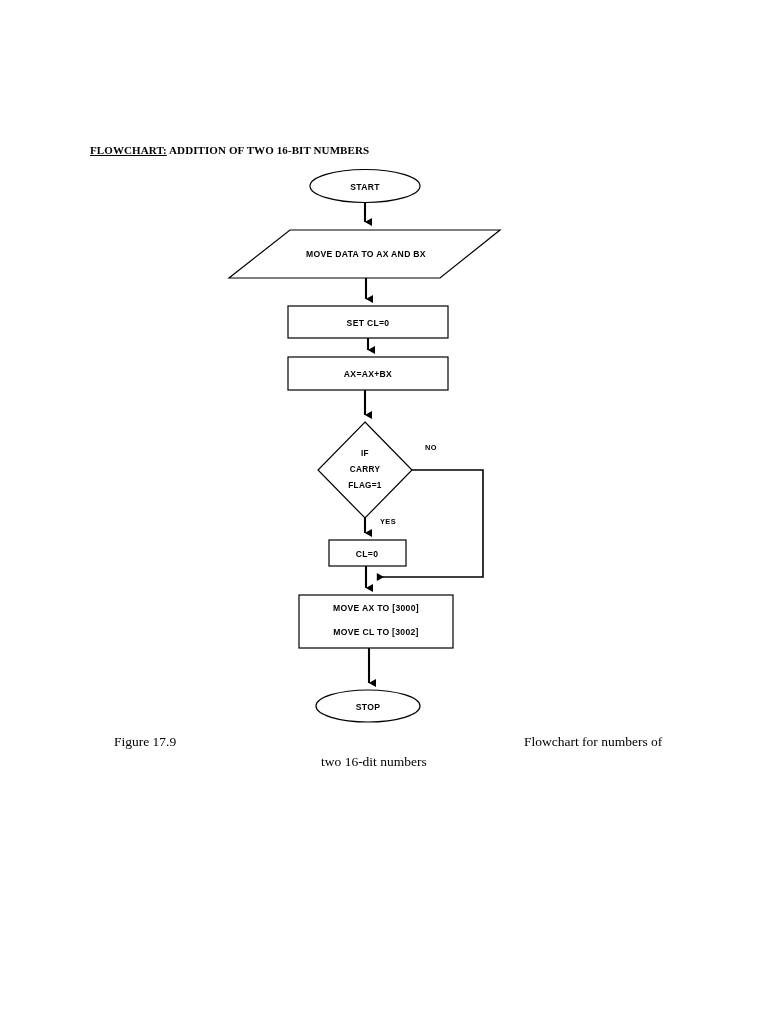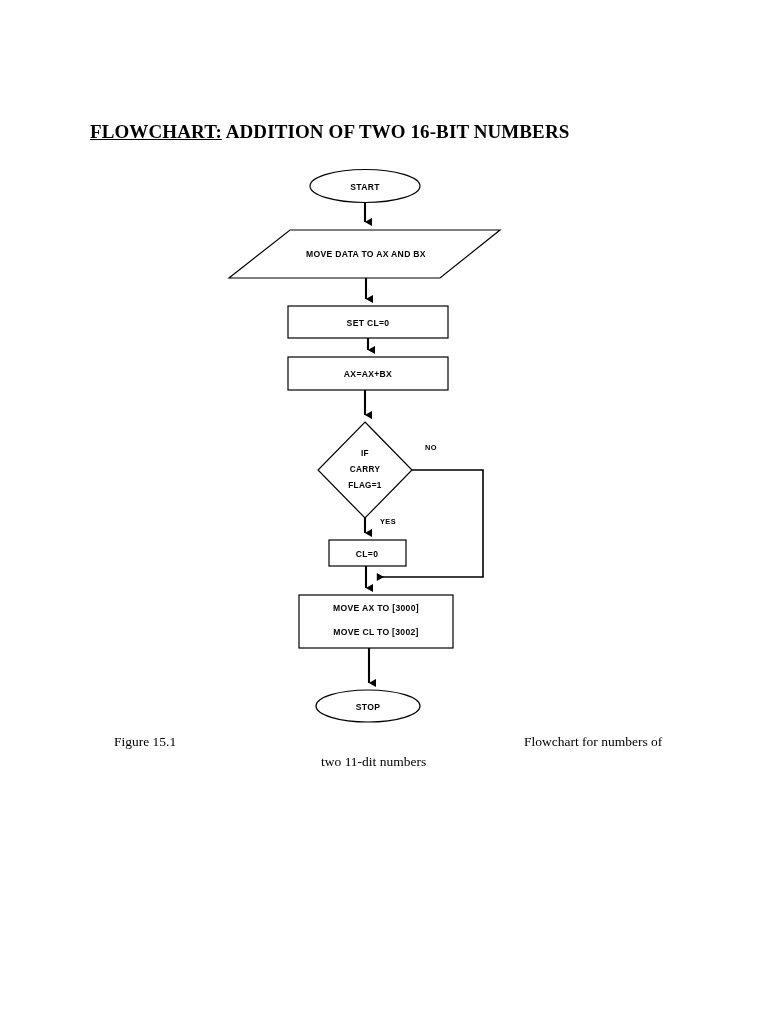--- a/index.html
+++ b/index.html
@@ -13,23 +13,23 @@
     height: 1024px;
     background: #ffffff;
     overflow: hidden;
     font-family: "Liberation Serif", serif;
   }
 
   
   #title {
     position: absolute;
     left: 90px;
-    top: 121px;
+    top: 144px;
     font-family: "Liberation Serif", serif;
-    font-size: 19px;
+    font-size: 11px;
     font-weight: bold;
     color: #000000;
     letter-spacing: 0.1px;
     white-space: nowrap;
   }
   #title .underlined {
     text-decoration: underline;
   }
 
   
@@ -155,17 +155,17 @@
       <text class="node-text" x="376" y="634.5">MOVE CL TO [3002]</text>
     </g>
     <line class="conn" x1="369" y1="648" x2="369" y2="683" marker-end="url(#arrowDown)"></line>
 
     <g>
       <ellipse class="shape-line" cx="368" cy="706" rx="52" ry="16"></ellipse>
       <text class="node-text" x="368" y="709.5">STOP</text>
     </g>
   </svg>
 
-  <div class="caption" id="caption-left">Figure 15.1</div>
+  <div class="caption" id="caption-left">Figure 17.9</div>
   <div class="caption" id="caption-right">Flowchart for numbers of</div>
-  <div class="caption" id="caption-sub">two 11-dit numbers</div>
+  <div class="caption" id="caption-sub">two 16-dit numbers</div>
 
 </div>
 
 </body></html>

